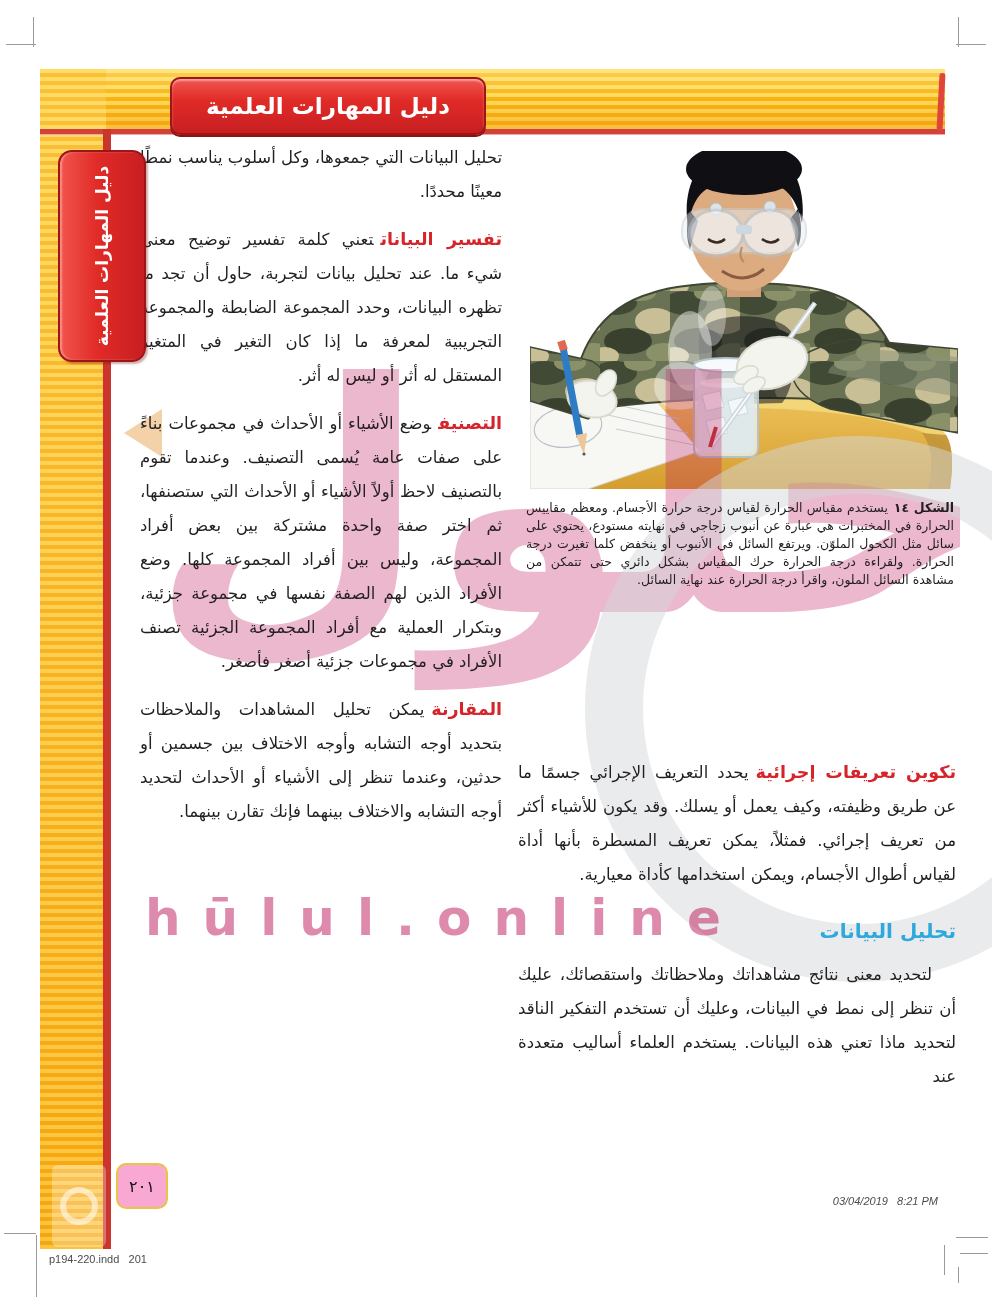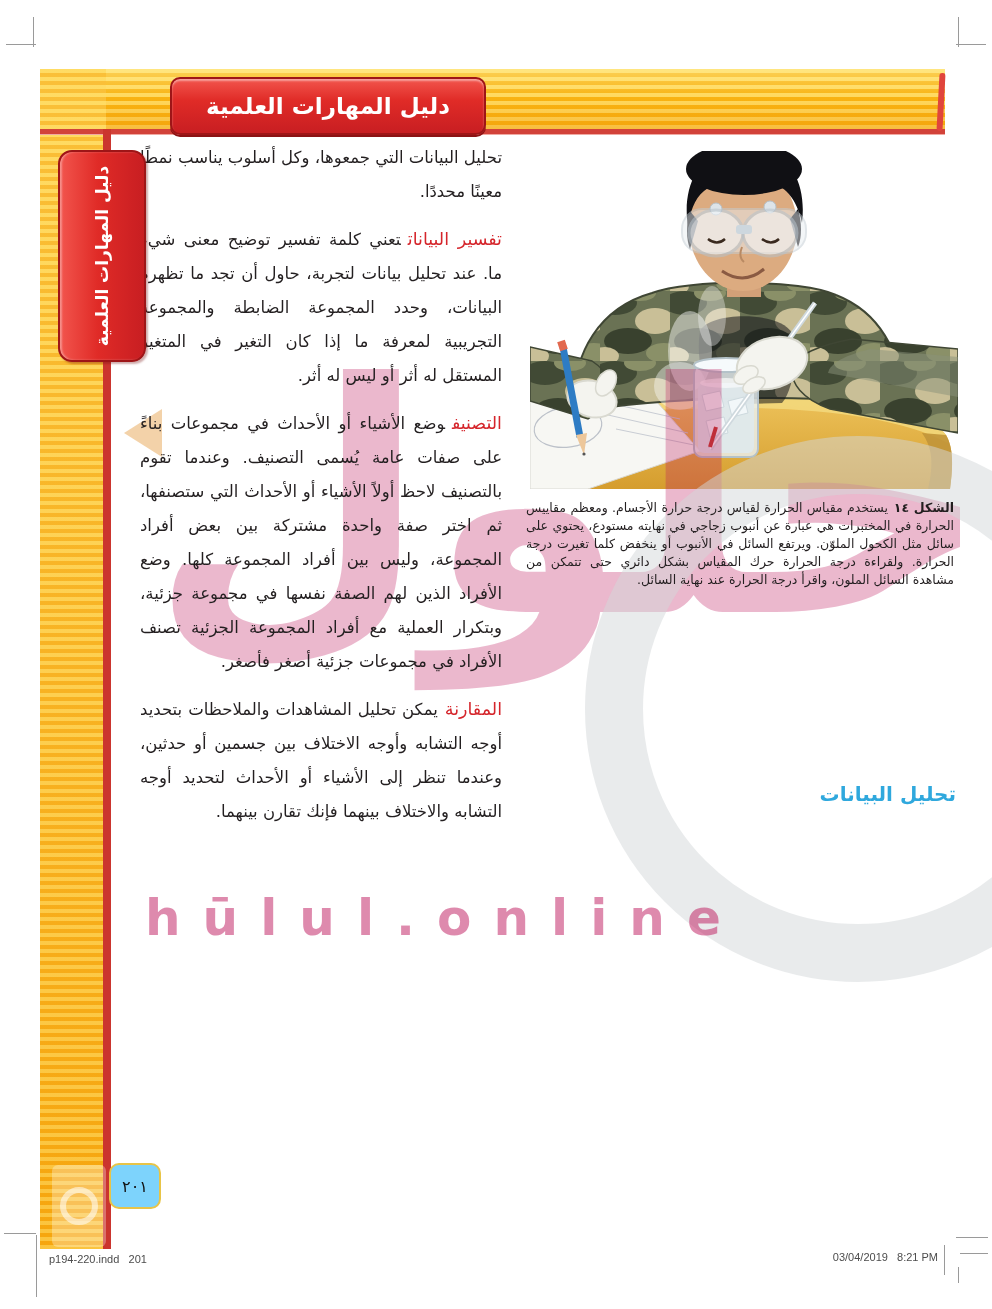--- a/index.html
+++ b/index.html
@@ -56,49 +56,49 @@
   .wm-ring { left:585px; top:425px; width:430px; height:430px; border:58px solid #d4d7da; border-radius:50%; opacity:.5; }
   .wm-ar  { left:160px; top:828px; font-size:62px; font-weight:700; opacity:.42; direction:rtl; }
   .wm-en  { left:145px; top:878px; font-size:50px; letter-spacing:22px; opacity:.5; font-weight:700; }
 
   
   .photo { left:530px; top:140px; width:428px; height:338px; z-index:1; }
 
   
   .textcol { position:absolute; direction:rtl; text-align:justify; font-size:16.5px; line-height:34px; color:#231f20; z-index:3; }
   .textcol p { margin:0 0 13px 0; }
-  .kw { color:#d5252b; font-weight:400; font-size:17.5px; margin-left:7px; }
+  .kw { color:#d5252b; font-weight:700; font-size:17.5px; margin-left:7px; }
   .indent { text-indent:24px; }
   .lcol { left:140px; top:130px; width:362px; }
   .rcol { left:518px; top:744px; width:438px; }
   .blue-h { color:#2fa8dd; font-size:20px; font-weight:700; margin:22px 0 10px 0; text-align:right; }
   .fig-caption {
     position:absolute; left:526px; top:488px; width:428px; z-index:3;
     direction:rtl; text-align:justify; font-size:12.5px; line-height:18px; color:#231f20;
   }
   .fig-label { font-weight:700; margin-left:6px; }
 
   .tip-arrow {
     left:124px; top:398px; width:0; height:0; z-index:2;
     border-top:24px solid transparent; border-bottom:24px solid transparent;
     border-right:38px solid #f2cda0; opacity:.9;
   }
 
   
   .page-badge {
-    left:109px; top:1152px; width:48px; height:42px; z-index:5;
-    background:#7dd3fc; border:2px solid #e8c447; border-radius:10px;
+    left:116px; top:1152px; width:48px; height:42px; z-index:5;
+    background:#f9a8d4; border:2px solid #e8c447; border-radius:10px;
     display:flex; align-items:center; justify-content:center;
     font-size:16px; color:#111;
   }
   .strip-logo { left:52px; top:1154px; width:54px; height:82px; background:rgba(255,255,255,.30); border-radius:6px; z-index:2; }
   .strip-logo .ring { width:26px; height:26px; border:6px solid rgba(255,255,255,.55); border-radius:50%; margin:22px auto 0; }
   .print-info { position:absolute; font-family:"Liberation Sans", sans-serif; font-size:11px; color:#4c4c4c; white-space:pre; z-index:3; }
   .print-left  { left:49px; top:1242px; }
-  .print-right { right:54px; top:1240px; }
+  .print-right { right:54px; top:1184px;font-style:italic; }
 
   .cm { position:absolute; background:#9a9a9a; z-index:3; }
 </style>
 </head>
 <body>
 
 <div class="page">
 
   <div class="cm" style="left:33px;top:6px;width:1px;height:30px;"></div>
   <div class="cm" style="left:6px;top:33px;width:30px;height:1px;"></div>
@@ -222,21 +222,23 @@
     <p><span class="kw">تفسير البيانات</span><span>تعني كلمة تفسير توضيح معنى شيء ما. عند تحليل بيانات لتجربة، حاول أن تجد ما تظهره البيانات، وحدد المجموعة الضابطة والمجموعة التجريبية لمعرفة ما إذا كان التغير في المتغير المستقل له أثر أو ليس له أثر.</span></p>
     <p><span class="kw">التصنيف</span><span>وضع الأشياء أو الأحداث في مجموعات بناءً على صفات عامة يُسمى التصنيف. وعندما تقوم بالتصنيف لاحظ أولاً الأشياء أو الأحداث التي ستصنفها، ثم اختر صفة واحدة مشتركة بين بعض أفراد المجموعة، وليس بين أفراد المجموعة كلها. وضع الأفراد الذين لهم الصفة نفسها في مجموعة جزئية، وبتكرار العملية مع أفراد المجموعة الجزئية تصنف الأفراد في مجموعات جزئية أصغر فأصغر.</span></p>
     <p><span class="kw">المقارنة</span><span>يمكن تحليل المشاهدات والملاحظات بتحديد أوجه التشابه وأوجه الاختلاف بين جسمين أو حدثين، وعندما تنظر إلى الأشياء أو الأحداث لتحديد أوجه التشابه والاختلاف بينهما فإنك تقارن بينهما.</span></p>
   </div>
 
   <div class="fig-caption">
     <span class="fig-label">الشكل ١٤</span><span>يستخدم مقياس الحرارة لقياس درجة حرارة الأجسام. ومعظم مقاييس الحرارة في المختبرات هي عبارة عن أنبوب زجاجي في نهايته مستودع، يحتوي على سائل مثل الكحول الملوّن. ويرتفع السائل في الأنبوب أو ينخفض كلما تغيرت درجة الحرارة. ولقراءة درجة الحرارة حرك المقياس بشكل دائري حتى تتمكن من مشاهدة السائل الملون، واقرأ درجة الحرارة عند نهاية السائل.</span>
   </div>
 
   <div class="textcol rcol">
+    <p><span class="kw">تكوين تعريفات إجرائية</span><span>يحدد التعريف الإجرائي جسمًا ما عن طريق وظيفته، وكيف يعمل أو يسلك. وقد يكون للأشياء أكثر من تعريف إجرائي. فمثلاً، يمكن تعريف المسطرة بأنها أداة لقياس أطوال الأجسام، ويمكن استخدامها كأداة معيارية.</span></p>
     <div class="blue-h">تحليل البيانات</div>
+    <p class="indent">لتحديد معنى نتائج مشاهداتك وملاحظاتك واستقصائك، عليك أن تنظر إلى نمط في البيانات، وعليك أن تستخدم التفكير الناقد لتحديد ماذا تعني هذه البيانات. يستخدم العلماء أساليب متعددة عند</p>
   </div>
 
   <div class="abs strip-logo">
       <div class="ring"></div>
     </div>
   <div class="abs page-badge">٢٠١</div>
   <div class="print-info print-left">p194-220.indd   201</div>
   <div class="print-info print-right">03/04/2019   8:21 PM</div>
 
 </div>

